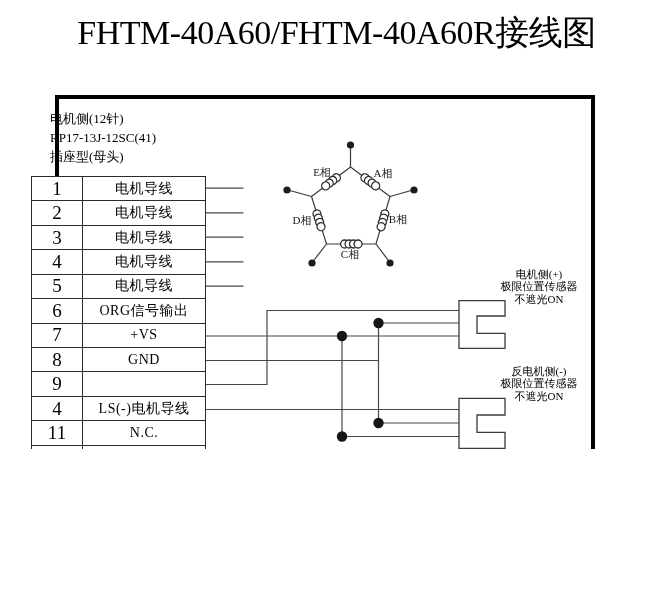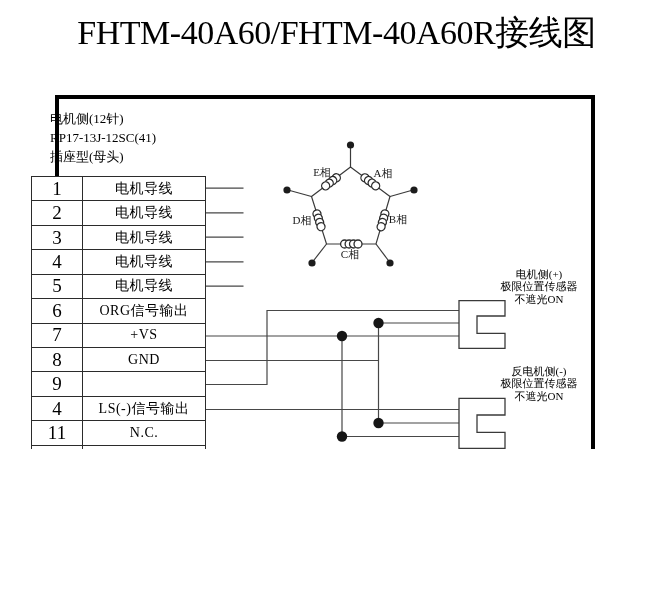--- a/index.html
+++ b/index.html
@@ -206,21 +206,21 @@
       </div>
       <div class="trow">
         <div class="tnum">8</div>
         <div class="tlabel">GND</div>
       </div>
       <div class="trow">
         <div class="tnum">9</div>
       </div>
       <div class="trow">
         <div class="tnum">4</div>
-        <div class="tlabel">LS(-)信号输出</div>
+        <div class="tlabel">LS(-)电机导线</div>
       </div>
       <div class="trow">
         <div class="tnum">11</div>
         <div class="tlabel">N.C.</div>
       </div>
       <div class="trow">
         <div class="tnum">12</div>
         <div class="tlabel">N.C.</div>
       </div>
     </div>

